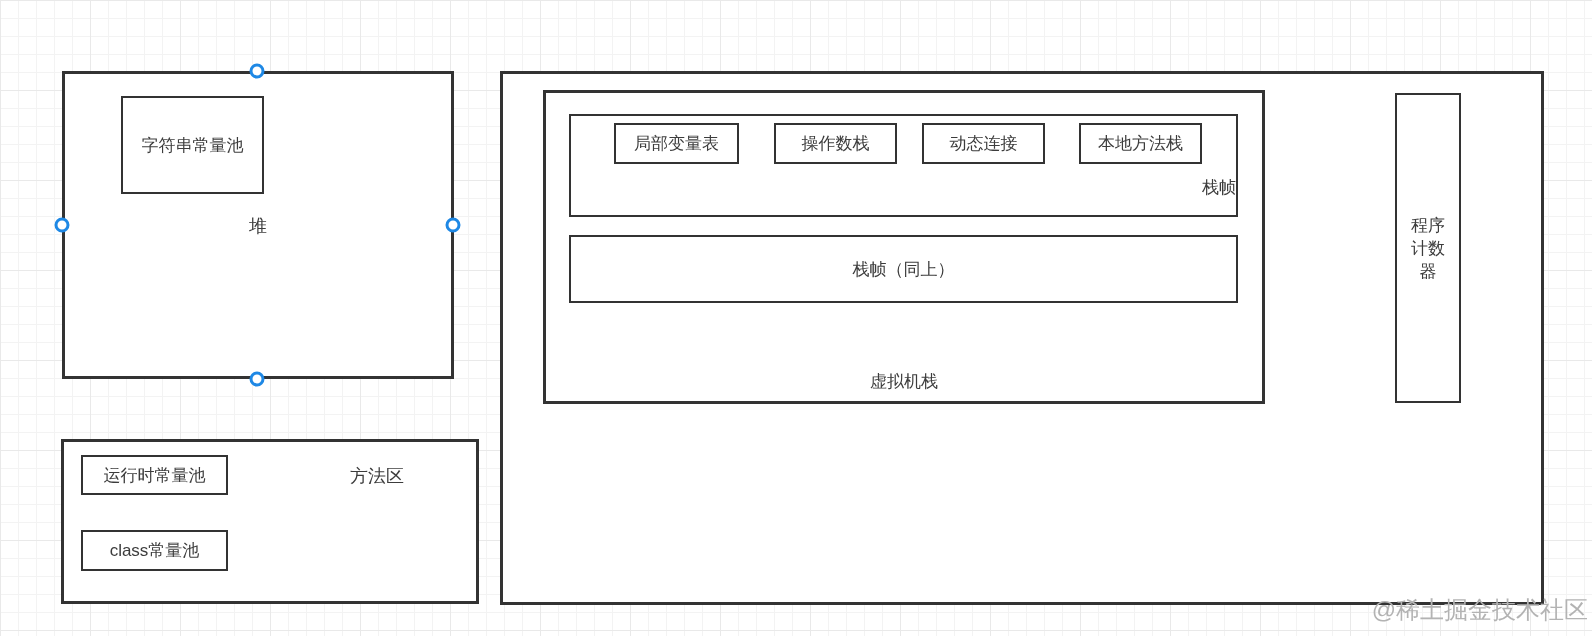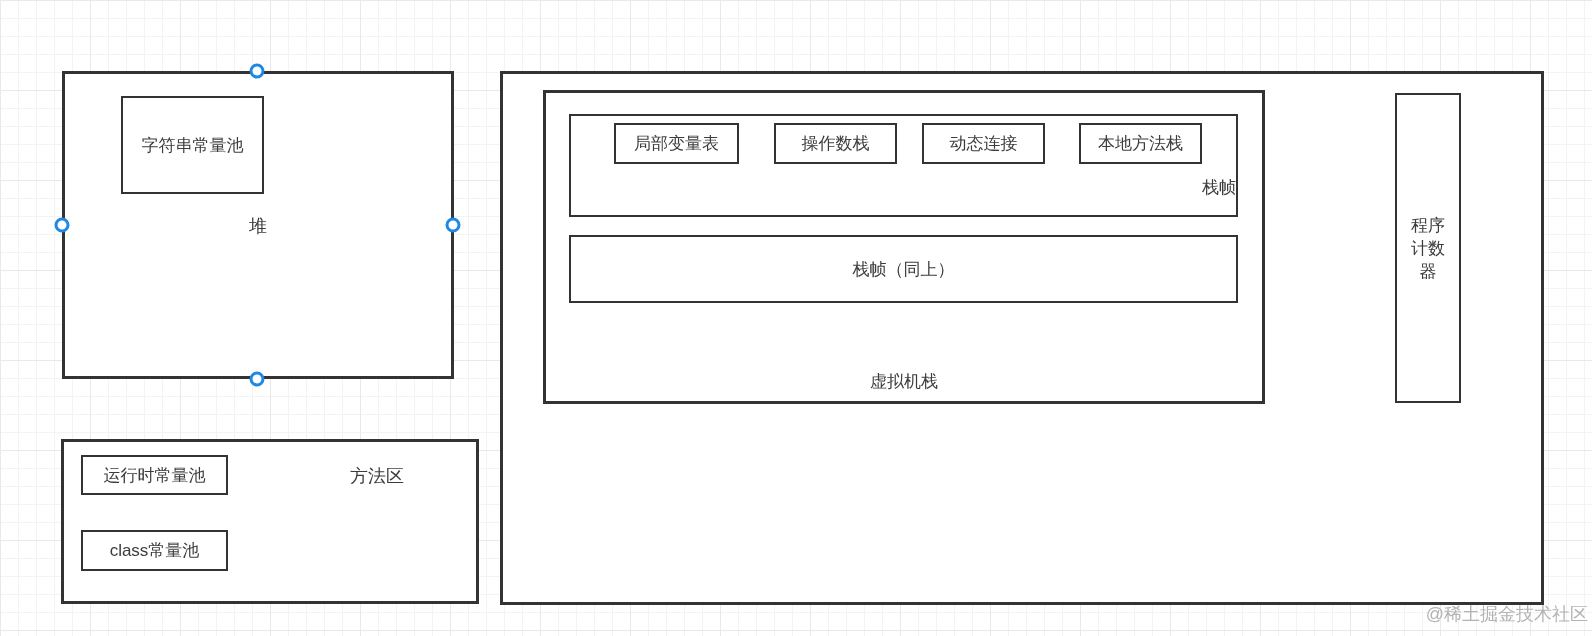--- a/index.html
+++ b/index.html
@@ -72,21 +72,21 @@
   .pc {
     left:864px; top:19px; width:66px; height:310px;
     display:flex; flex-direction:column; align-items:center; justify-content:center;
     line-height:23px;
     margin-left:28px;
   }
 
   
   .watermark {
     position:absolute; right:4px; bottom:10px;
-    font-size:18px; color:#b3b3b3; white-space:nowrap;
+    font-size:24px; color:#b3b3b3; white-space:nowrap;
   }
 </style>
 </head>
 <body>
 
 <div id="canvas">
 
   <div class="shape heap">
     <div class="shape thin string-pool center-flex">
       <span class="lbl">字符串常量池</span>

